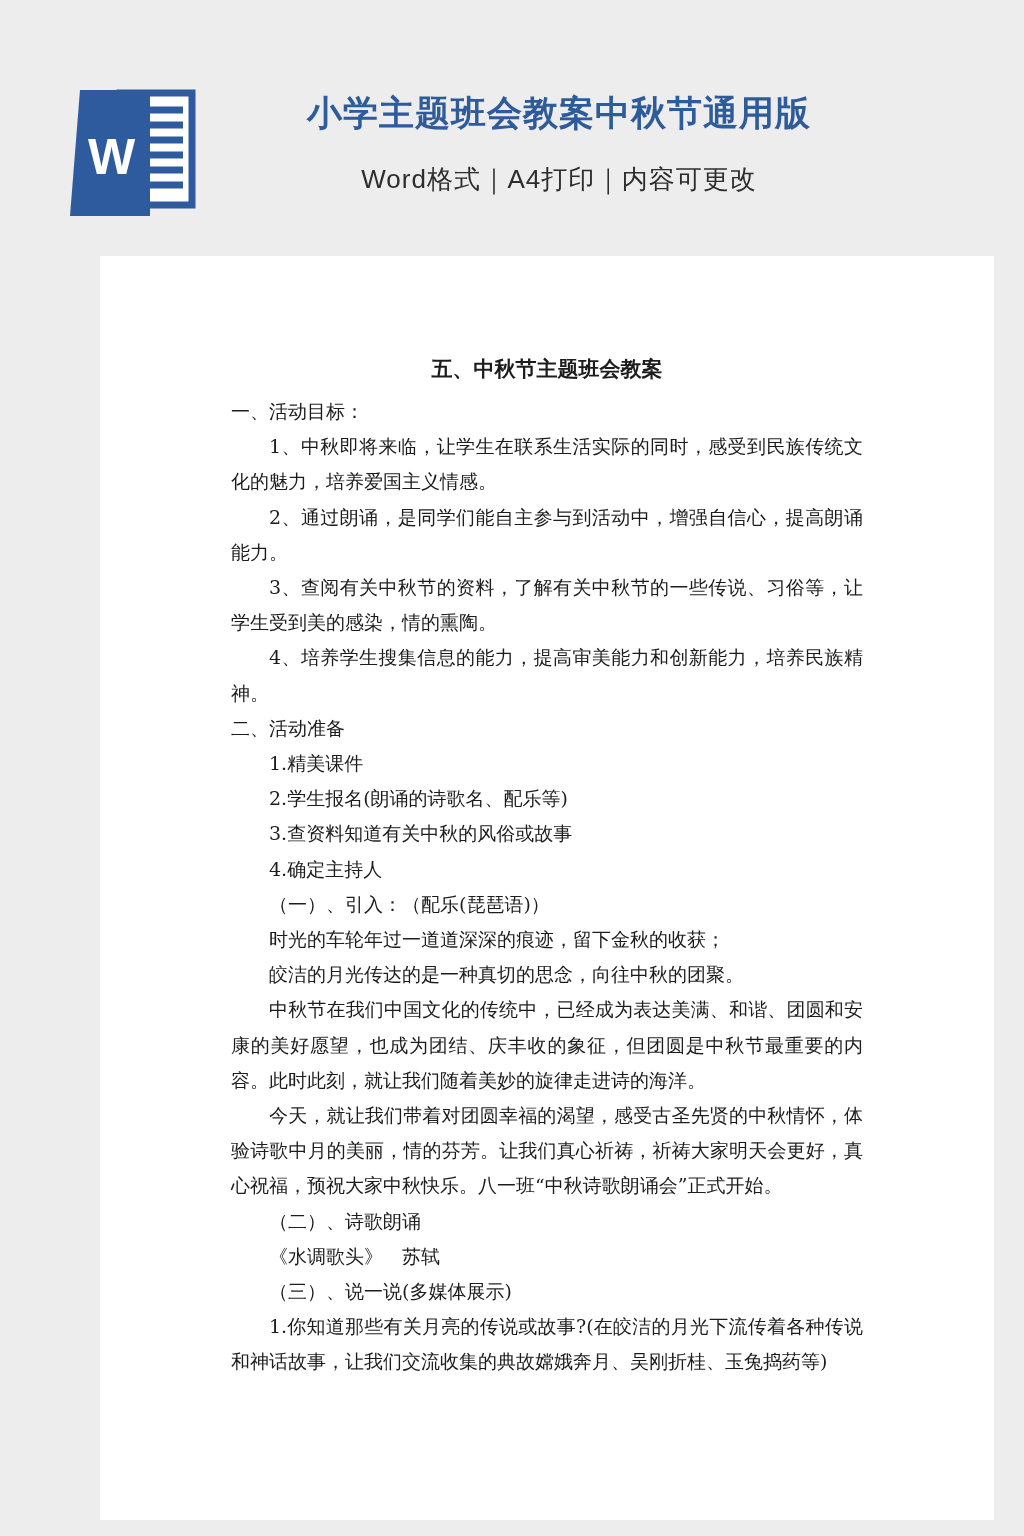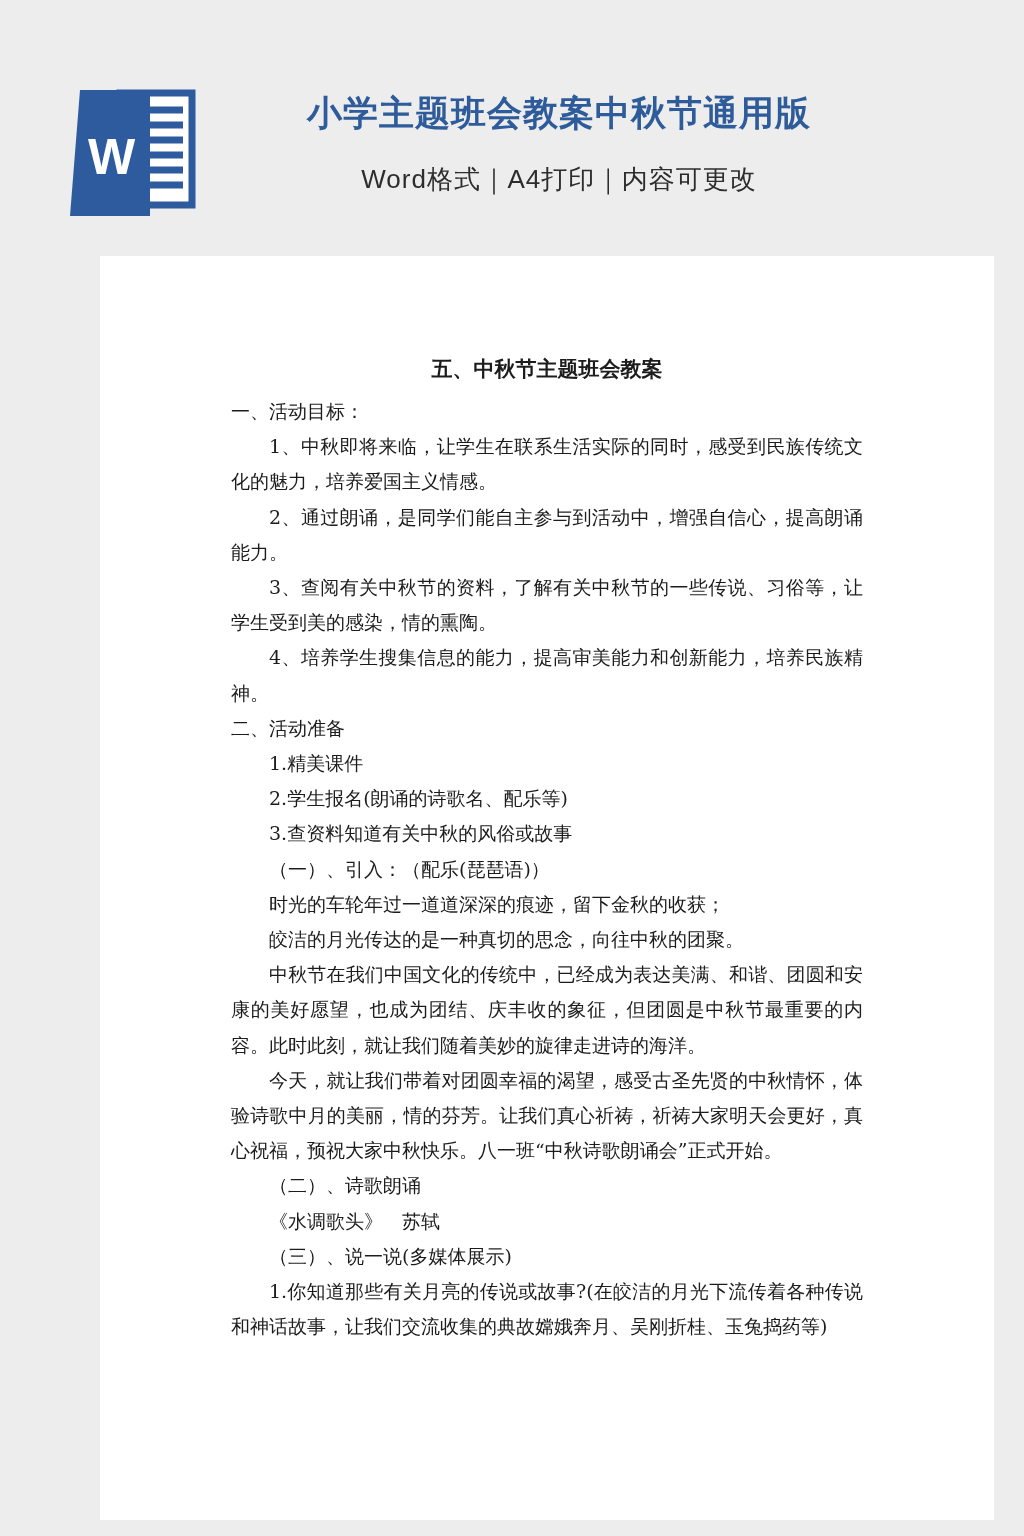--- a/index.html
+++ b/index.html
@@ -120,20 +120,21 @@
     <div class="doc-body" id="doc-body">
         <p class="heading">一、活动目标：</p>
         <p class="indent">1、中秋即将来临，让学生在联系生活实际的同时，感受到民族传统文化的魅力，培养爱国主义情感。</p>
         <p class="indent">2、通过朗诵，是同学们能自主参与到活动中，增强自信心，提高朗诵能力。</p>
         <p class="indent">3、查阅有关中秋节的资料，了解有关中秋节的一些传说、习俗等，让学生受到美的感染，情的熏陶。</p>
         <p class="indent">4、培养学生搜集信息的能力，提高审美能力和创新能力，培养民族精神。</p>
         <p class="heading">二、活动准备</p>
         <p class="indent">1.精美课件</p>
         <p class="indent">2.学生报名(朗诵的诗歌名、配乐等)</p>
         <p class="indent">3.查资料知道有关中秋的风俗或故事</p>
+        <p class="indent">4.确定主持人</p>
         <p class="indent">（一）、引入：（配乐(琵琶语)）</p>
         <p class="indent">时光的车轮年过一道道深深的痕迹，留下金秋的收获；</p>
         <p class="indent">皎洁的月光传达的是一种真切的思念，向往中秋的团聚。</p>
         <p class="indent">中秋节在我们中国文化的传统中，已经成为表达美满、和谐、团圆和安康的美好愿望，也成为团结、庆丰收的象征，但团圆是中秋节最重要的内容。此时此刻，就让我们随着美妙的旋律走进诗的海洋。</p>
         <p class="indent">今天，就让我们带着对团圆幸福的渴望，感受古圣先贤的中秋情怀，体验诗歌中月的美丽，情的芬芳。让我们真心祈祷，祈祷大家明天会更好，真心祝福，预祝大家中秋快乐。八一班“中秋诗歌朗诵会”正式开始。</p>
         <p class="indent">（二）、诗歌朗诵</p>
         <p class="indent">《水调歌头》　苏轼</p>
         <p class="indent">（三）、说一说(多媒体展示)</p>
         <p class="indent">1.你知道那些有关月亮的传说或故事?(在皎洁的月光下流传着各种传说和神话故事，让我们交流收集的典故嫦娥奔月、吴刚折桂、玉兔捣药等)</p>
       </div>

